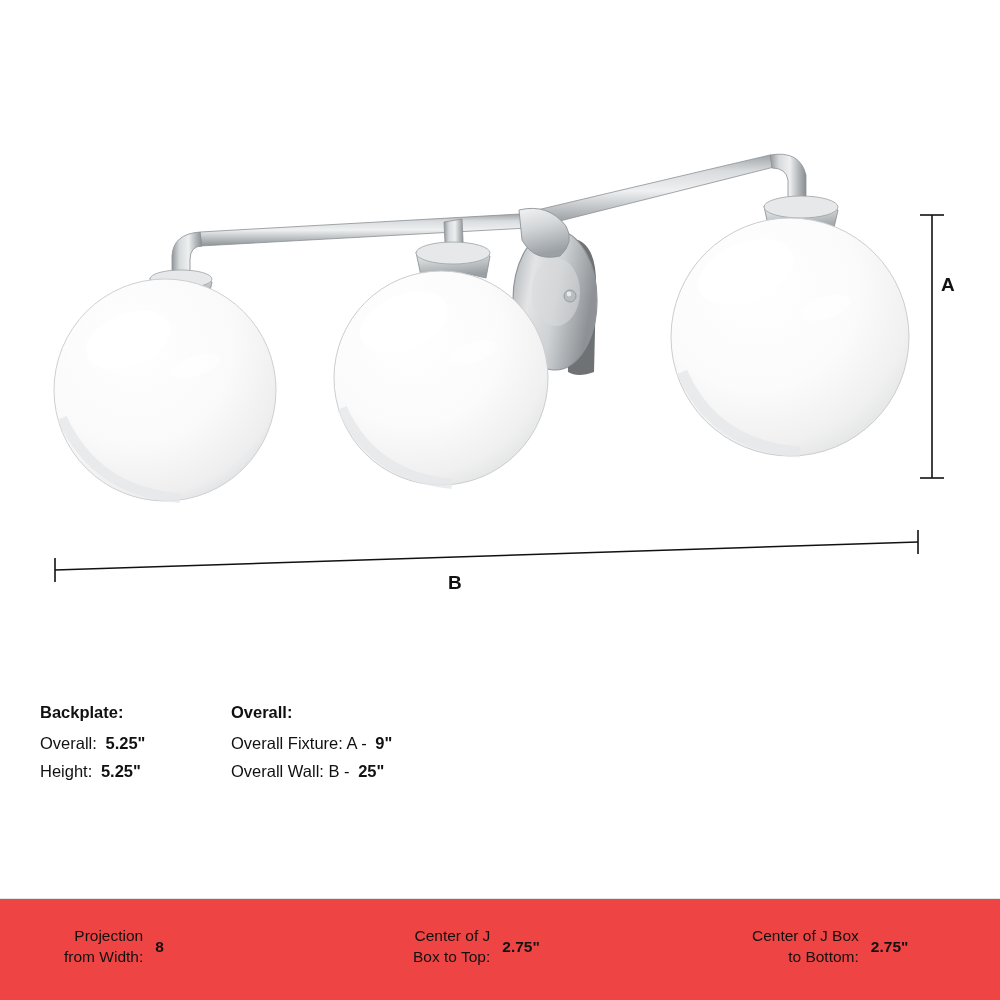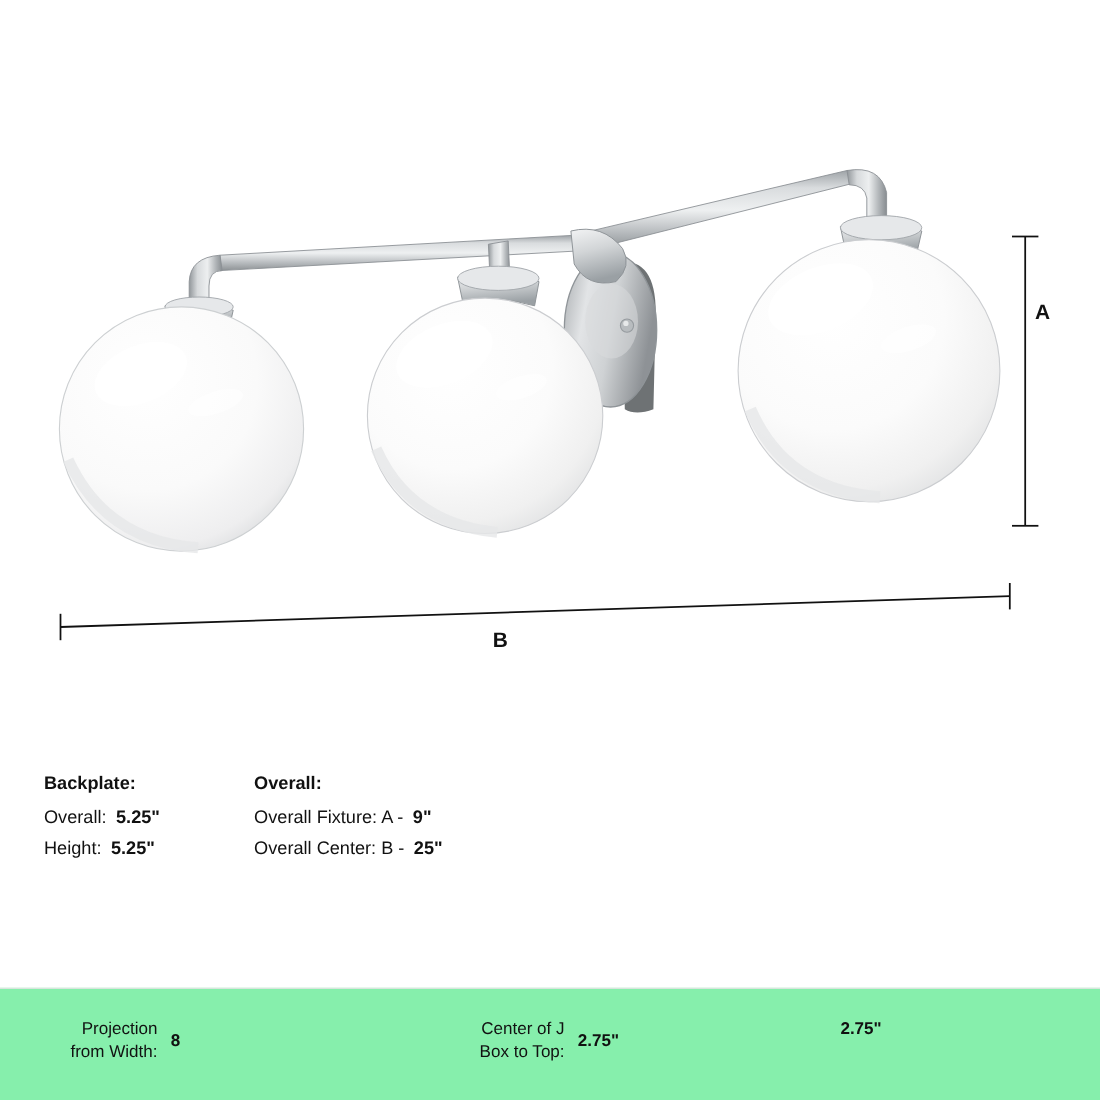--- a/index.html
+++ b/index.html
@@ -52,35 +52,35 @@
   .spec-row .lbl { }
   .spec-row .val { font-weight: bold; margin-left: 4px; }
 
   
   #footer {
     position: absolute;
     left: 0;
     bottom: 0;
     width: 1000px;
     height: 102px;
-    background: #86efac;
+    background: #ef4444;
     border-top: 1px solid #e3e3e3;
   }
   .footer-item {
     position: absolute;
     display: flex;
     align-items: center;
     font-size: 15.5px;
     line-height: 21px;
     color: #111;
   }
   .footer-item .f-label { text-align: right; }
   .footer-item .f-value { font-weight: bold; margin-left: 12px; white-space: nowrap; }
   #footer-projection { left: 64px; top: 26px; }
-  #footer-top { left: 436px; top: 26px; }
+  #footer-top { left: 413px; top: 26px; }
   #footer-bottom { left: 752px; top: 26px; }
 </style>
 </head>
 <body>
 
 <div id="illustration">
   <svg width="1000" height="660" viewBox="0 0 1000 660" xmlns="http://www.w3.org/2000/svg">
     <defs>
 
       <linearGradient id="metalV" x1="0" y1="0" x2="0" y2="1">
@@ -214,21 +214,21 @@
     </div>
   </div>
 
   <div class="col fixture">
     <div class="col-title">Overall:</div>
     <div class="spec-row">
       <span class="lbl">Overall Fixture: A -</span>
       <span class="val">9"</span>
     </div>
     <div class="spec-row">
-      <span class="lbl">Overall Center: B -</span>
+      <span class="lbl">Overall Wall: B -</span>
       <span class="val">25"</span>
     </div>
   </div>
 </div>
 
 <div id="footer">
   <div class="footer-item" id="footer-projection">
     <div class="f-label">
       <div>Projection</div>
       <div>from Width:</div>
@@ -238,15 +238,19 @@
 
   <div class="footer-item" id="footer-top">
     <div class="f-label">
       <div>Center of J</div>
       <div>Box to Top:</div>
     </div>
     <div class="f-value">2.75"</div>
   </div>
 
   <div class="footer-item" id="footer-bottom">
+    <div class="f-label">
+      <div>Center of J Box</div>
+      <div>to Bottom:</div>
+    </div>
     <div class="f-value">2.75"</div>
   </div>
 </div>
 
 </body></html>

